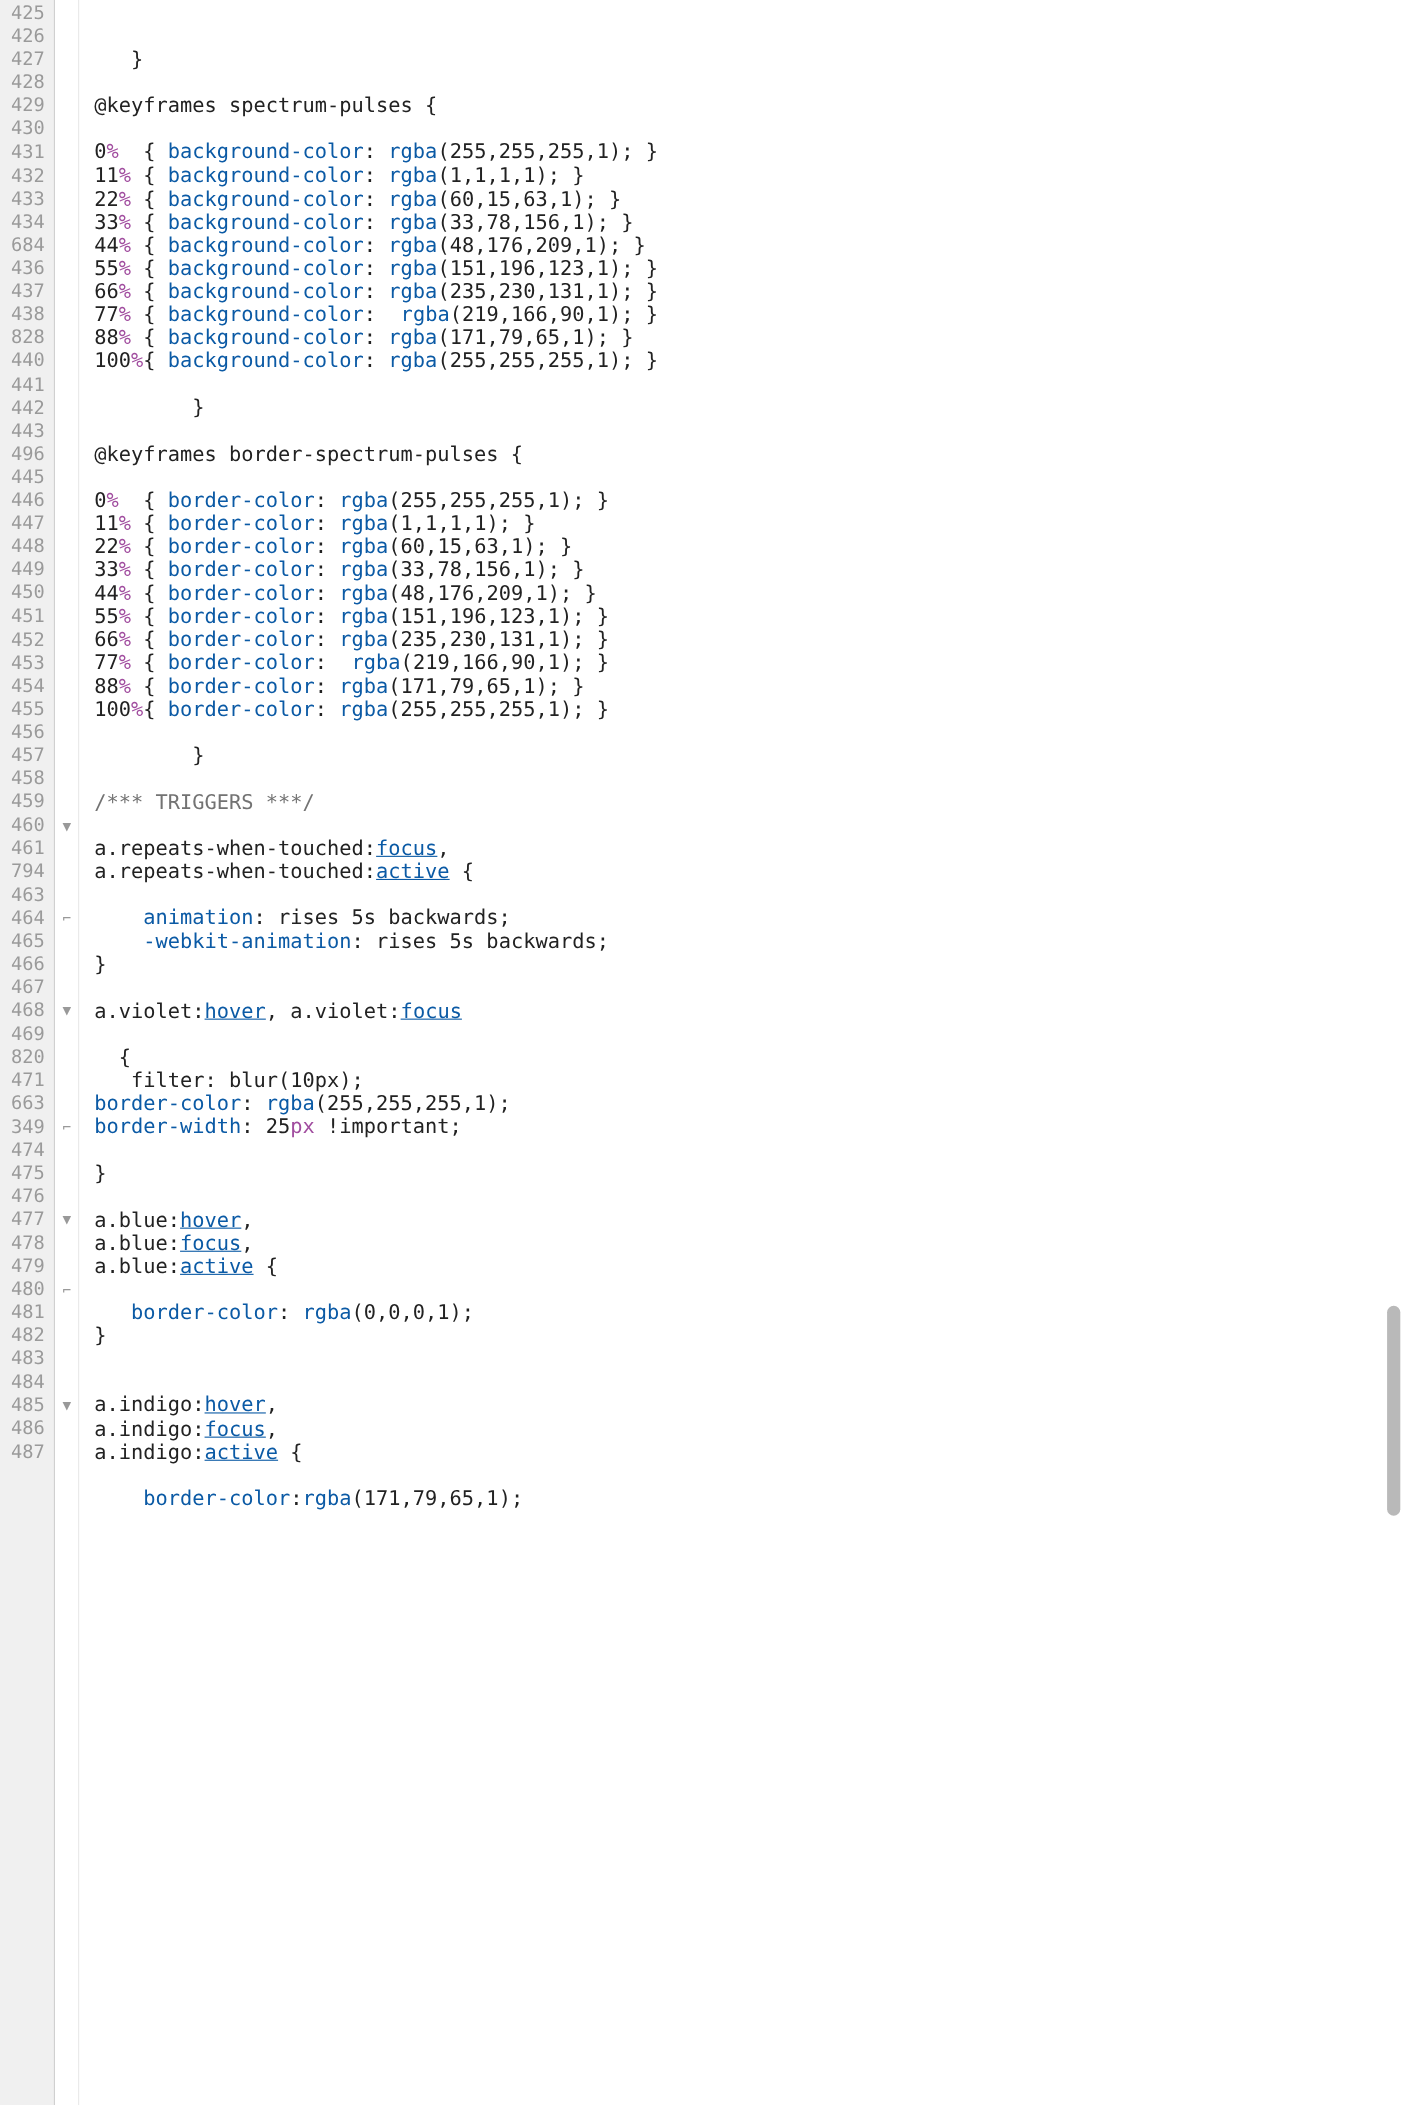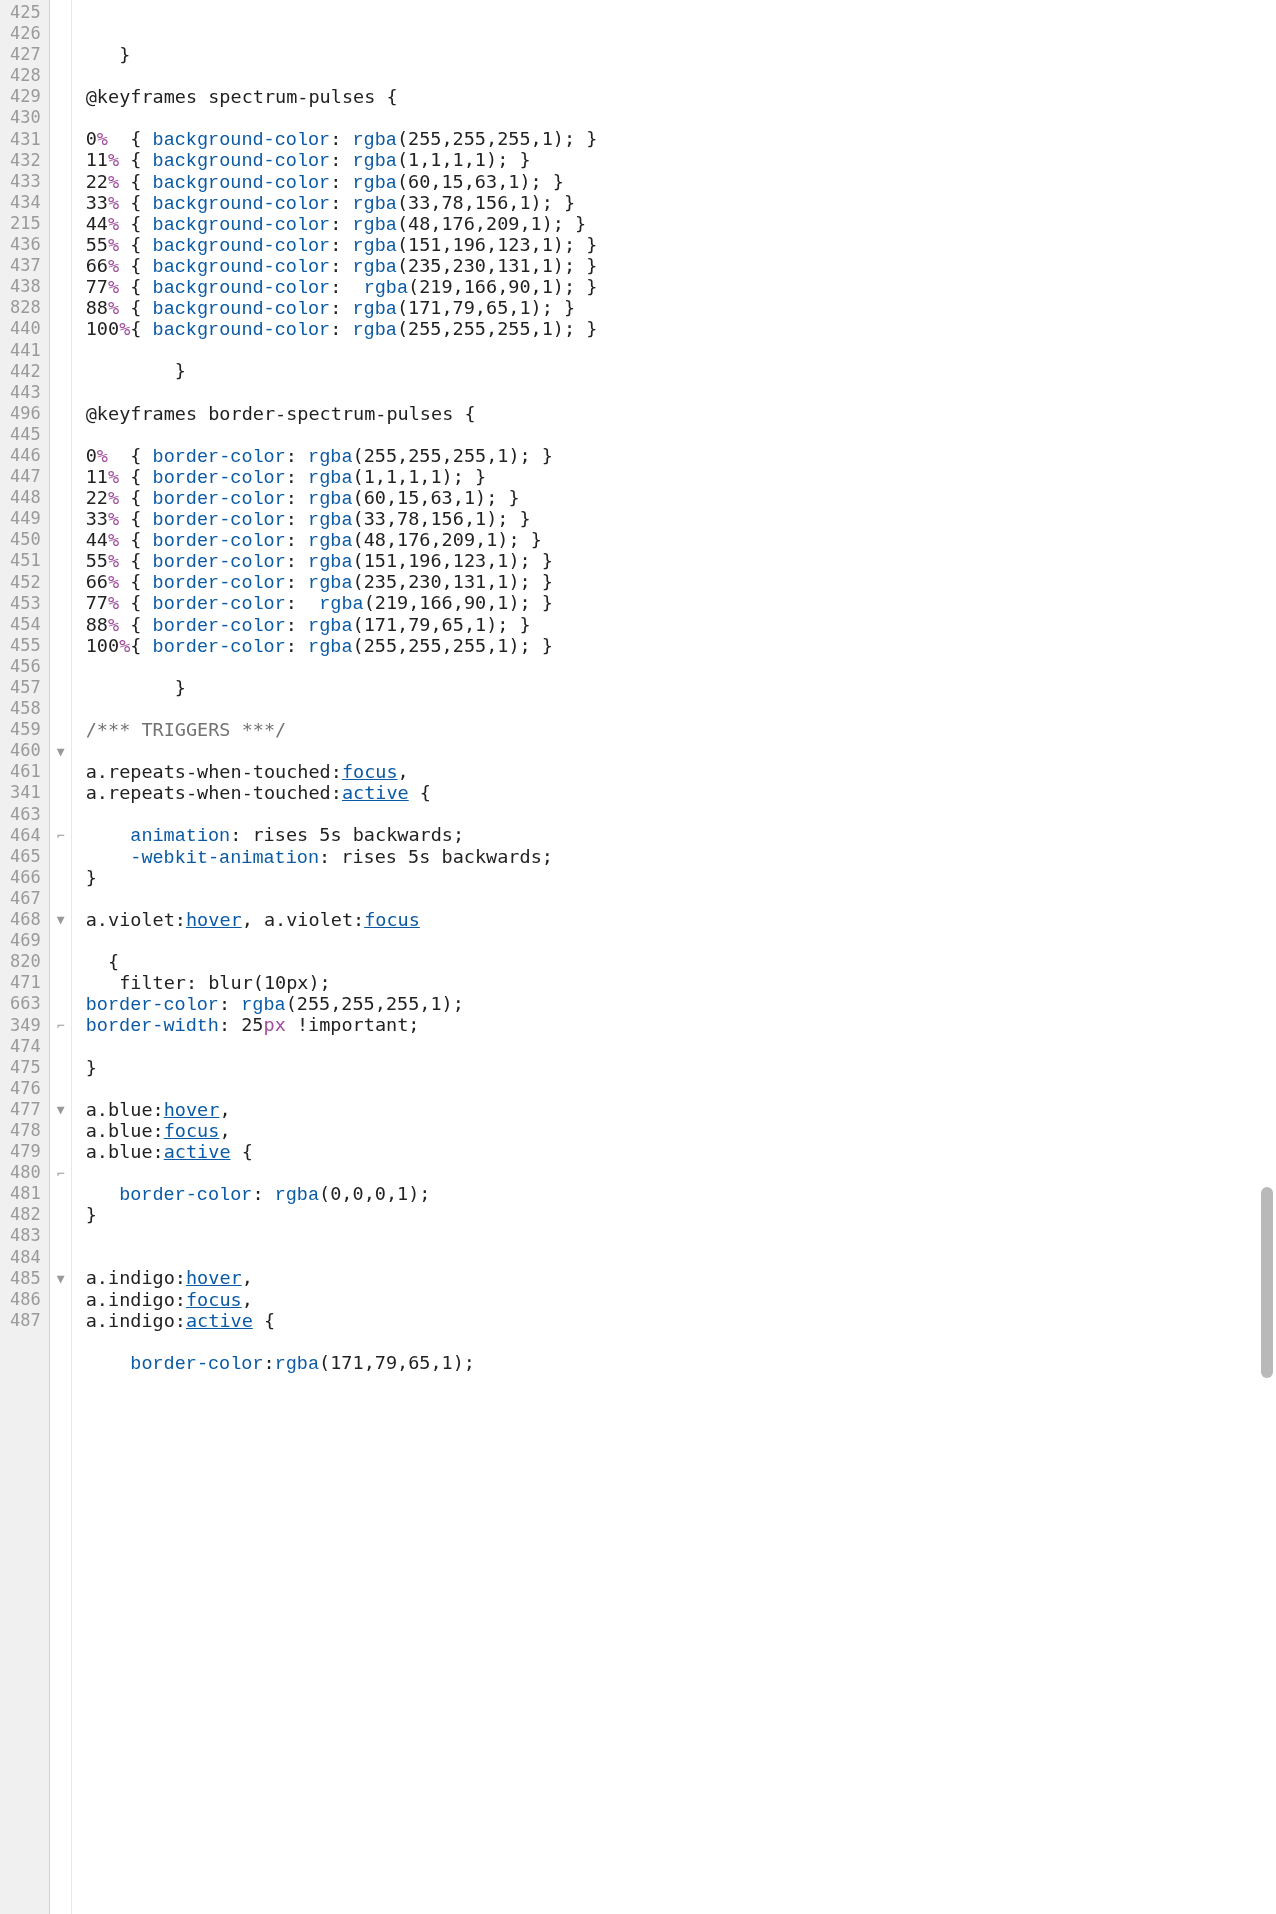--- a/index.html
+++ b/index.html
@@ -64,40 +64,40 @@
   height: 100%;
 }
 .thumb {
   position: absolute;
   width: 12px;
   background: #b9b9b9;
   border-radius: 6px;
   right: 0;
 }
 
-.t-prop   { color: #0b5aa5; font-family: Liberation Mono, monospace; }   
+.t-prop   { color: #0b5aa5; }   
 .t-pct    { color: #a14d9f; }   
 .t-pseudo { color: #0b5aa5; text-decoration: underline; }
 .t-cmt    { color: #737373; margin-top: 24px; }
 </style>
 </head>
 <body>
 
 <div class="gutter" id="gutter">
     <div class="ln">425</div>
     <div class="ln">426</div>
     <div class="ln">427</div>
     <div class="ln">428</div>
     <div class="ln">429</div>
     <div class="ln">430</div>
     <div class="ln">431</div>
     <div class="ln">432</div>
     <div class="ln">433</div>
     <div class="ln">434</div>
-    <div class="ln">215</div>
+    <div class="ln">684</div>
     <div class="ln">436</div>
     <div class="ln">437</div>
     <div class="ln">438</div>
     <div class="ln">828</div>
     <div class="ln">440</div>
     <div class="ln">441</div>
     <div class="ln">442</div>
     <div class="ln">443</div>
     <div class="ln">496</div>
     <div class="ln">445</div>
@@ -110,21 +110,21 @@
     <div class="ln">452</div>
     <div class="ln">453</div>
     <div class="ln">454</div>
     <div class="ln">455</div>
     <div class="ln">456</div>
     <div class="ln">457</div>
     <div class="ln">458</div>
     <div class="ln">459</div>
     <div class="ln">460</div>
     <div class="ln">461</div>
-    <div class="ln">341</div>
+    <div class="ln">794</div>
     <div class="ln">463</div>
     <div class="ln">464</div>
     <div class="ln">465</div>
     <div class="ln">466</div>
     <div class="ln">467</div>
     <div class="ln">468</div>
     <div class="ln">469</div>
     <div class="ln">820</div>
     <div class="ln">471</div>
     <div class="ln">663</div>

